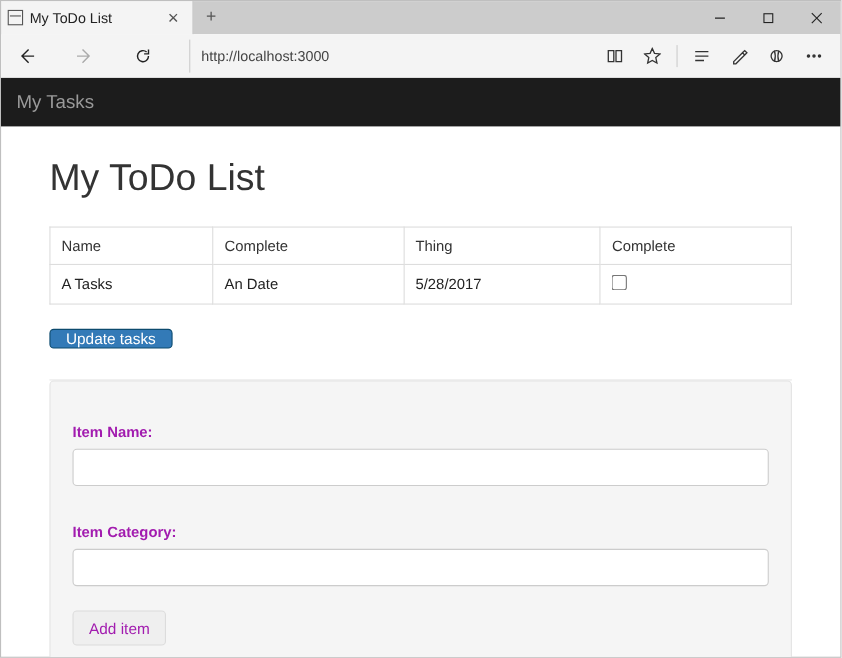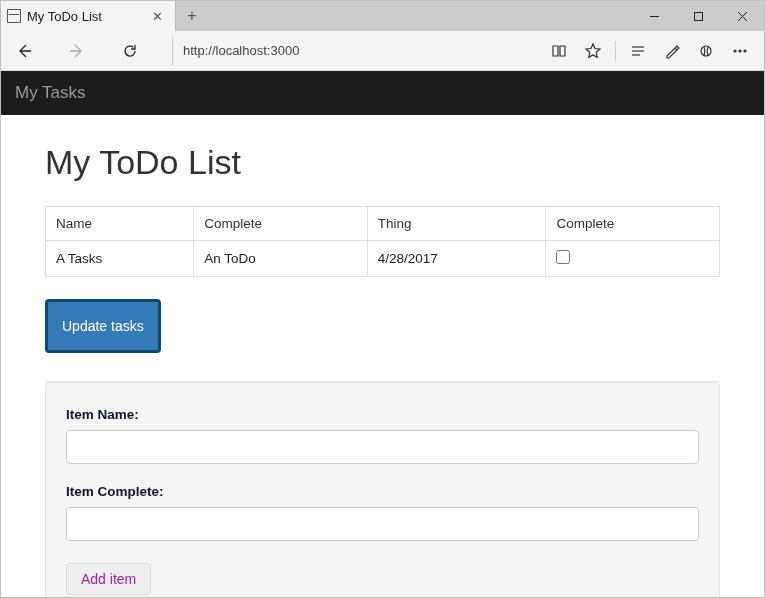--- a/index.html
+++ b/index.html
@@ -138,45 +138,45 @@
     border: 1px solid #ddd;
     text-align: left;
     padding: 9px 10px;
     font-size: 13.5px;
     font-weight: 400;
   }
   th { color: #333; }
   .btn-primary {
     background: #337ab7;
     color: #fff;
-    border: 3px solid #0c4a6e;
+    border: 1px solid #0c4a6e;
     border-radius: 4px;
-    padding: 16px 14px;
+    padding: 0 14px;
     font-size: 14px;
     cursor: pointer;
   }
   hr {
     border: none;
     border-top: 1px solid #e6e6e6;
     margin: 28px 0 0;
   }
   .formpanel {
     background: #f5f5f5;
     border: 1px solid #e4e4e4;
     border-radius: 4px;
     padding: 20px;
     margin-top: 0;
   }
   .formpanel label {
     display: block;
     font-weight: 700;
     font-size: 13.5px;
     margin-bottom: 8px;
-    margin-top: 4px;
-    color: #0f172a;
+    margin-top: 18px;
+    color: #a21caf;
   }
   .formpanel input[type=text] {
     width: 100%;
     height: 34px;
     border: 1px solid #ccc;
     border-radius: 4px;
     padding: 0 10px;
     background: #fff;
     font-size: 14px;
     margin-bottom: 16px;
@@ -294,32 +294,32 @@
         <tr>
           <th>Name</th>
           <th>Complete</th>
           <th>Thing</th>
           <th>Complete</th>
         </tr>
       </thead>
       <tbody id="tbody">
           <tr>
             <td>A Tasks</td>
-            <td>An ToDo</td>
-            <td>4/28/2017</td>
+            <td>An Date</td>
+            <td>5/28/2017</td>
             <td><input type="checkbox" style=""></td>
           </tr>
         </tbody>
     </table>
 
     <button class="btn-primary">Update tasks</button>
 
     <hr>
 
     <div class="formpanel">
       <label>Item Name:</label>
       <input type="text" style="">
-      <label>Item Complete:</label>
+      <label>Item Category:</label>
       <input type="text" style="">
       <button class="btn-default">Add item</button>
     </div>
   </div>
 </div>
 
 </body></html>

